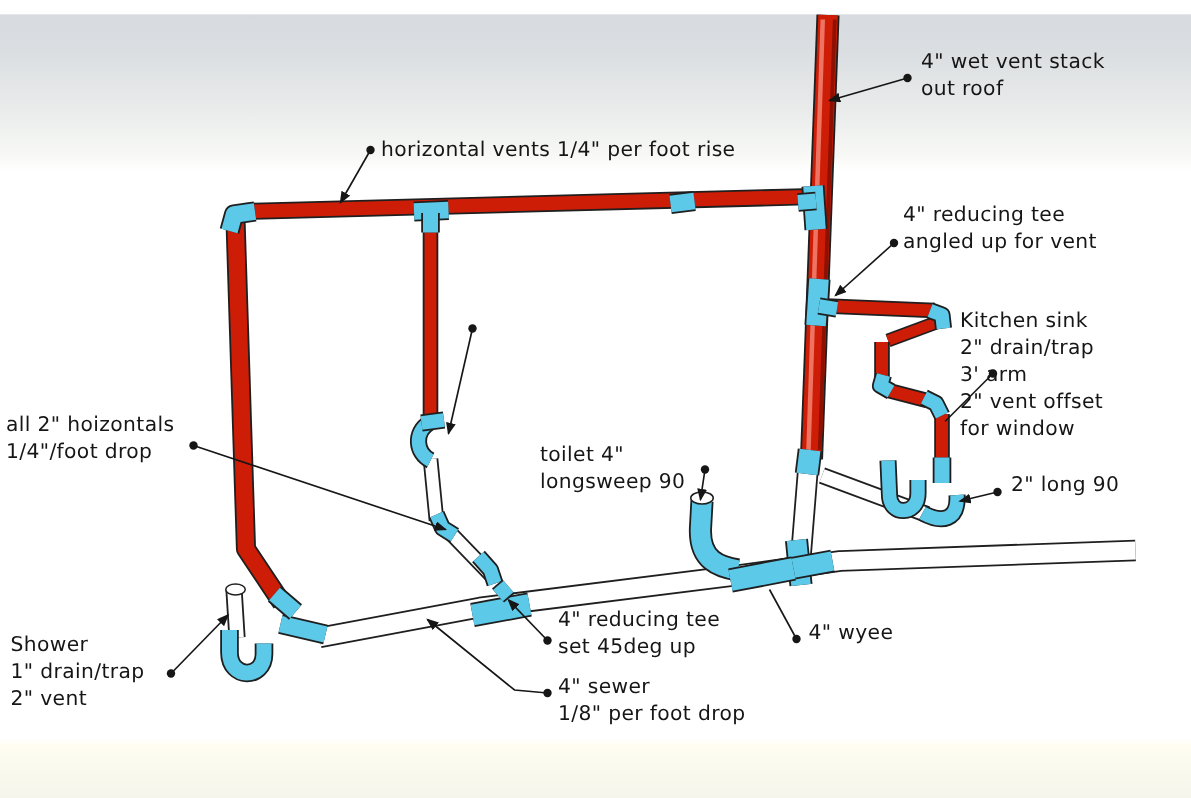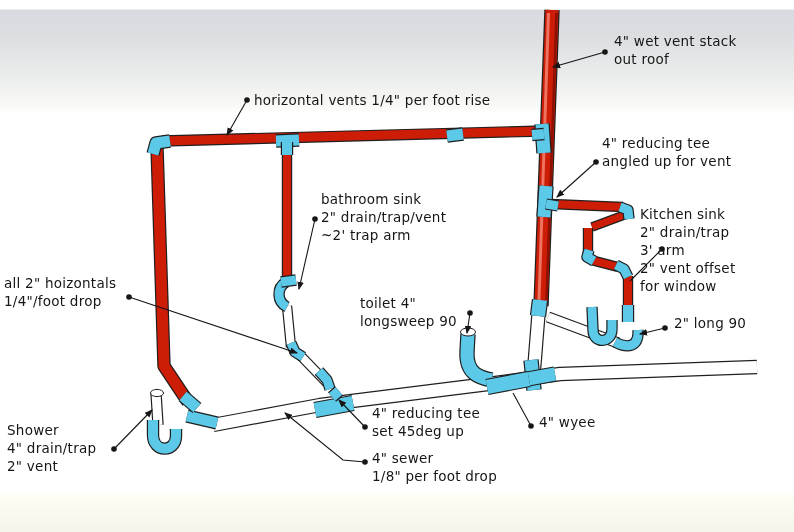--- a/index.html
+++ b/index.html
@@ -163,36 +163,33 @@
       <path class="leader" marker-end="url(#arr)" d="M114,449 L152,410"></path>
       <circle class="dot" cx="114" cy="449" r="2.8"></circle>
       <path class="leader" marker-end="url(#arr)" d="M365,462 L343,460 L285,413"></path>
       <circle class="dot" cx="365" cy="462" r="2.8"></circle>
     </g>
   </svg>
 
   <div class="label" style="left:614px;top:32px">4" wet vent stack
 out roof</div>
   <div class="label" style="left:254px;top:91px">horizontal vents 1/4" per foot rise</div>
-  <div class="label" style="left:321px;top:190px">bathroom sink
-2" drain/trap/vent
-~2' trap arm</div>
   <div class="label" style="left:602px;top:134px">4" reducing tee
 angled up for vent</div>
   <div class="label" style="left:640px;top:205px">Kitchen sink
 2" drain/trap
 3' arm
 2" vent offset
 for window</div>
   <div class="label" style="left:674px;top:314px">2" long 90</div>
   <div class="label" style="left:4px;top:274px">all 2" hoizontals
 1/4"/foot drop</div>
   <div class="label" style="left:360px;top:294px">toilet 4"
 longsweep 90</div>
   <div class="label" style="left:372px;top:404px">4" reducing tee
 set 45deg up</div>
   <div class="label" style="left:539px;top:413px">4" wyee</div>
   <div class="label" style="left:7px;top:421px">Shower
-4" drain/trap
+1" drain/trap
 2" vent</div>
   <div class="label" style="left:372px;top:449px">4" sewer
 1/8" per foot drop</div>
 </div>
 
 </body></html>

